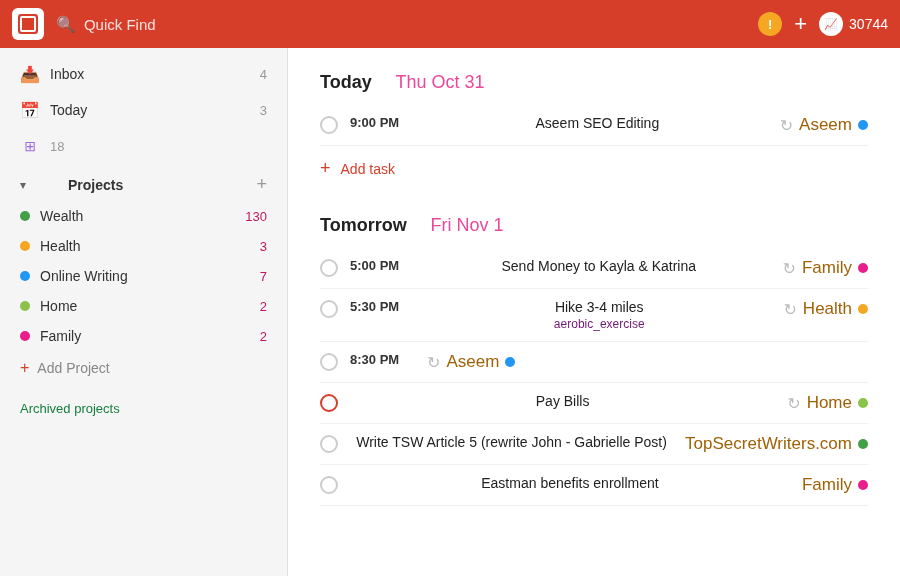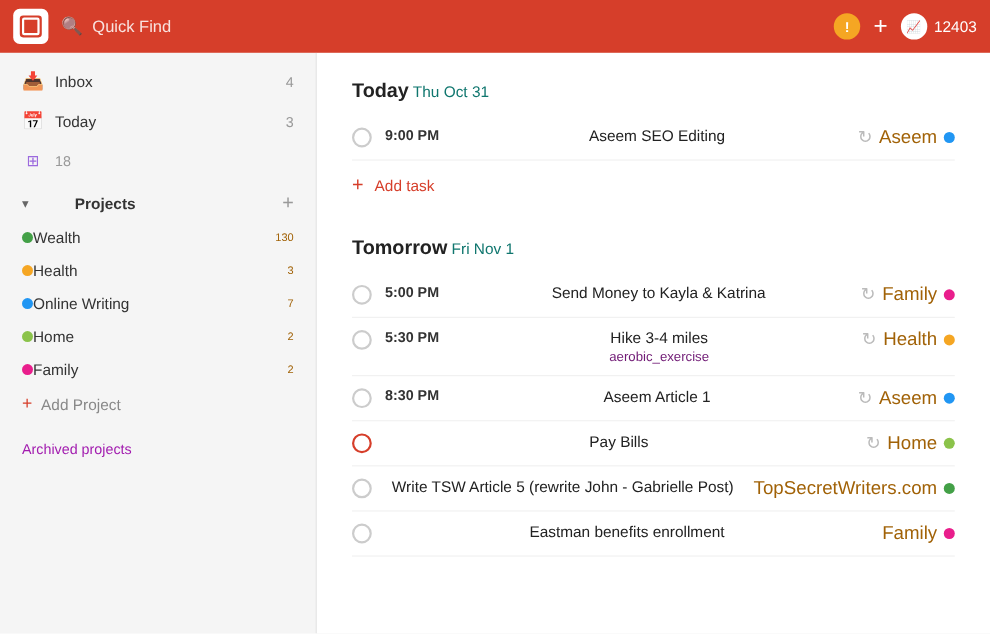--- a/index.html
+++ b/index.html
@@ -99,51 +99,52 @@
       display: flex; align-items: center;
       padding: 10px 20px 6px;
       gap: 6px;
     }
     .sidebar-section-title { font-size: 14px; font-weight: 600; color: #333; flex: 1; padding-left: 36px; }
     .sidebar-section-add { color: #999; font-size: 18px; cursor: pointer; }
 
     .sidebar-project-item {
       display: flex; align-items: center;
       padding: 7px 20px;
+      gap: 10px;
       cursor: pointer;
       color: #333;
     }
     .project-dot { width: 10px; height: 10px; border-radius: 50%; flex-shrink: 0; }
     .project-name { flex: 1; font-size: 14px; }
-    .project-count { font-size: 10px; color: #a16207; }
+    .project-count { font-size: 13px; color: #be185d; }
 
     .sidebar-add-project {
       display: flex; align-items: center; gap: 8px;
       padding: 8px 20px; cursor: pointer; color: #888;
       font-size: 14px;
     }
 
     .sidebar-archived {
       padding: 16px 20px 8px;
-      color: #a21caf; font-size: 13px; cursor: pointer;
+      color: #15803d; font-size: 13px; cursor: pointer;
     }
 
     
     .content {
       flex: 1;
       background: white;
       overflow-y: auto;
       padding: 24px 32px;
     }
 
     .section-header {
       margin-bottom: 12px;
     }
     .section-title { font-size: 18px; font-weight: 700; color: #222; display: inline; }
-    .section-subtitle { font-size: 14px; color: #0f766e; margin-left: 0; }
+    .section-subtitle { font-size: 18px; color: #ec4899; margin-left: 20px; }
 
     .task-row {
       display: flex;
       align-items: flex-start;
       padding: 10px 0;
       border-bottom: 1px solid #f0f0f0;
       gap: 12px;
     }
     .task-checkbox {
       width: 18px; height: 18px;
@@ -198,21 +199,21 @@
   </div>
   <div class="header-search">
     <span style="font-size:16px; opacity:0.85;">🔍</span>
     <span>Quick Find</span>
   </div>
   <div class="header-right">
     <div class="header-warning">!</div>
     <div class="header-add">+</div>
     <div class="header-user">
       <div class="header-user-icon">📈</div>
-      <span>12403</span>
+      <span>30744</span>
     </div>
   </div>
 </div>
 
 <div class="main">
 
   <div class="sidebar">
 
     <div class="sidebar-nav-item">
       <div class="sidebar-nav-icon inbox-icon">📥</div>
@@ -327,24 +328,20 @@
       </div>
       <div class="task-meta">
         <span class="task-repeat">↻</span>
         <span class="task-assignee">Health</span>
         <div class="task-dot" style="background:#f5a623;"></div>
       </div>
     </div>
         <div class="task-row">
       <div class="task-checkbox"></div>
       <span class="task-time">8:30 PM</span>
-      <div class="task-body">
-        <div class="task-name">Aseem Article 1</div>
-
-      </div>
       <div class="task-meta">
         <span class="task-repeat">↻</span>
         <span class="task-assignee">Aseem</span>
         <div class="task-dot" style="background:#2196f3;"></div>
       </div>
     </div>
         <div class="task-row">
       <div class="task-checkbox red-border"></div>
 
       <div class="task-body">

